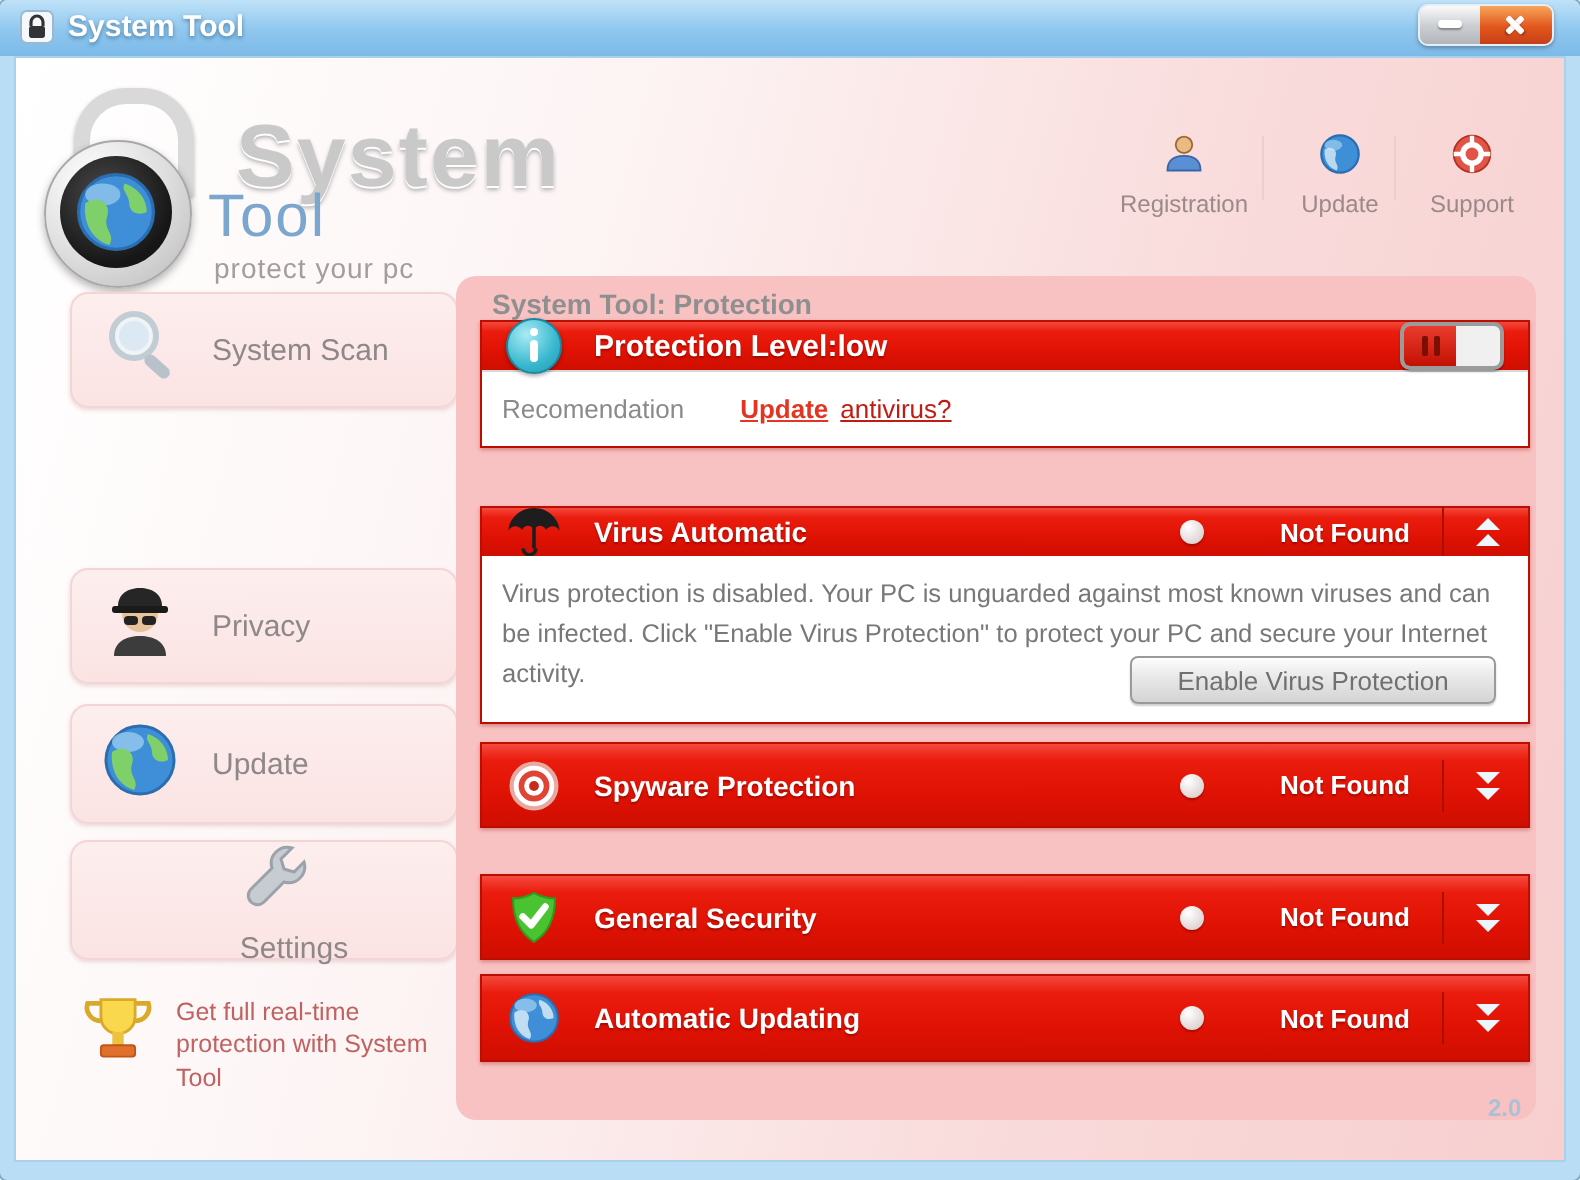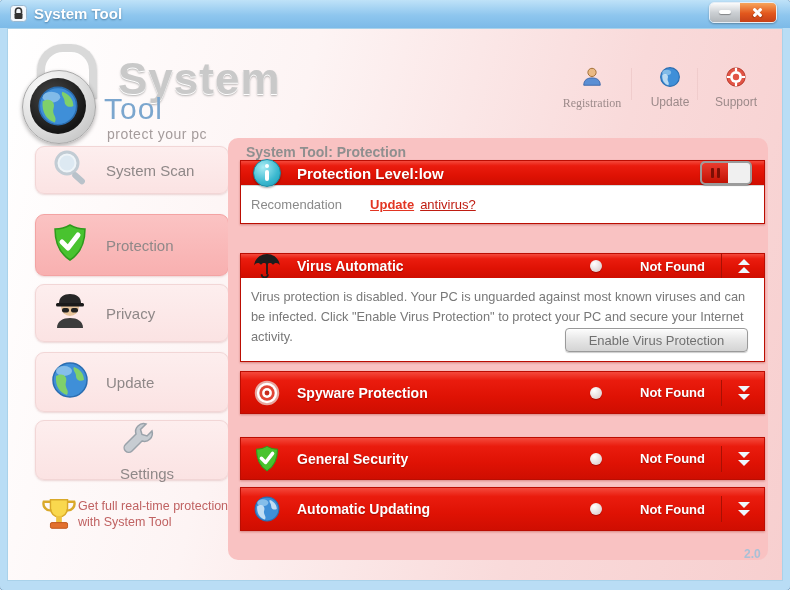--- a/index.html
+++ b/index.html
@@ -44,21 +44,21 @@
   .nav-item{position:absolute;top:66px;width:70px;display:flex;flex-direction:column;align-items:center;
             gap:4px;cursor:pointer;}
   .nav-item span{font-size:12px;color:#9c8a8a;}
   .nav-sep{position:absolute;top:68px;width:1px;height:32px;background:#f0cccc;}
   
   .tab{position:absolute;left:35px;width:194px;border-radius:9px;display:flex;align-items:center;
        padding-left:14px;box-sizing:border-box;background:linear-gradient(#fdeeee,#fbe3e3);
        border:1px solid #f2d6d6;box-shadow:0 1px 2px rgba(190,130,130,.3);cursor:pointer;}
   .tab.sel{background:linear-gradient(#fbc3c3,#f8b0b0);border-color:#f3a3a3;}
   .tab-label{margin-left:16px;font-size:15px;color:#8f8888;}
-  .promo{position:absolute;left:40px;top:494px;width:192px;display:flex;}
+  .promo{position:absolute;left:40px;top:494px;width:192px;display:flex;gap:10px;}
   .promo-text{font-size:12.5px;line-height:1.3;color:#c06262;padding-top:4px;}
   
   .panel{position:absolute;left:228px;top:138px;width:540px;height:422px;background:#f9c2c2;border-radius:10px;}
   .panel-header{position:absolute;left:246px;top:144px;font-size:14px;font-weight:600;color:#8f8f8f;}
   .block{position:absolute;left:240px;width:525px;box-sizing:border-box;border:1px solid #bb0d02;
          background:#fff;box-shadow:0 1px 2px rgba(150,20,10,.35);}
   .red-head{height:24px;display:flex;align-items:center;padding:0 12px 0 10px;box-sizing:border-box;
             background:linear-gradient(180deg,#f4493c 0%,#ea1c0e 20%,#df1204 60%,#cf0e01 100%);cursor:pointer;}
   .sec-icon{width:32px;display:flex;justify-content:center;margin-right:14px;flex:none;}
   .sec-title{font-size:14px;font-weight:bold;color:#fff;text-shadow:0 1px 1px rgba(90,0,0,.45);}
@@ -131,21 +131,21 @@
           <ellipse cx="14" cy="12" rx="8" ry="5" fill="#9ecdf0" opacity="0.7"></ellipse>
           <path d="M6 16 C12 12 18 16 16 22 C14 28 20 30 17 35 C10 33 5 26 6 16 Z" fill="#7fd06a"></path>
           <path d="M24 7 C30 9 34 14 34 20 C30 22 26 20 26 16 C26 12 22 10 24 7 Z" fill="#7fd06a"></path>
         </svg>
     </span>
   </div>
   <div class="brand1">System</div>
   <div class="brand2">Tool</div>
   <div class="tagline">protect your pc</div>
 
-  <div class="nav-item" style="left:557px;font-family:Liberation Serif, serif;">
+  <div class="nav-item" style="left:557px;">
     <span>
       <svg width="22" height="22" viewBox="0 0 24 24">
           <circle cx="12" cy="7" r="4.5" fill="#eab984" stroke="#9c6a30"></circle>
           <path d="M3 21 C3 15 7 13 12 13 C17 13 21 15 21 21 Z" fill="#5b8fd4" stroke="#3a66a8"></path>
         </svg>
     </span>
     <span>Registration</span>
   </div>
   <div class="nav-sep" style="left:631px;"></div>
   <div class="nav-item" style="left:635px;">
@@ -164,38 +164,29 @@
       <svg width="22" height="22" viewBox="0 0 24 24">
           <circle cx="12" cy="12" r="10" fill="#e25546" stroke="#b23022"></circle>
           <path d="M12 2 v4 M12 18 v4 M2 12 h4 M18 12 h4" stroke="#fff" stroke-width="2.4"></path>
           <circle cx="12" cy="12" r="6.5" fill="#fff"></circle>
           <circle cx="12" cy="12" r="3.5" fill="#e25546"></circle>
         </svg>
     </span>
     <span>Support</span>
   </div>
 
-  <div class="tab" style="top:146px;height:48px;">
+  <div class="tab" style="top:146px;height:58px;">
     <span>
       <svg width="40" height="40" viewBox="0 0 40 40">
           <circle cx="17" cy="15" r="11" fill="#eef4f8" stroke="#c2ccd4" stroke-width="3"></circle>
           <circle cx="17" cy="15" r="7.5" fill="#dde9f2"></circle>
           <rect x="25" y="23" width="15" height="6" rx="3" fill="#b9c2ca" transform="rotate(42 25 23)"></rect>
         </svg>
     </span>
     <span class="tab-label">System Scan</span>
-  </div>
-  <div class="tab sel" style="top:214px;height:62px;">
-    <span>
-      <svg width="40" height="40" viewBox="0 0 40 40">
-          <path d="M20 2 C25 5 31 6 35 6 C35 19 31 30 20 37 C9 30 5 19 5 6 C9 6 15 5 20 2 Z" fill="#49c32f" stroke="#2f9a1d" stroke-width="1.5"></path>
-          <path d="M12 19 L18 25 L28 12" fill="none" stroke="#fff" stroke-width="5" stroke-linecap="round" stroke-linejoin="round"></path>
-        </svg>
-    </span>
-    <span class="tab-label">Protection</span>
   </div>
   <div class="tab" style="top:284px;height:58px;">
     <span>
       <svg width="40" height="40" viewBox="0 0 40 40">
           <path d="M7 37 C7 30 13 27 20 27 C27 27 33 30 33 37 Z" fill="#3c3c3c"></path>
           <circle cx="20" cy="16" r="9" fill="#e6c39a"></circle>
           <path d="M9 12 C9 6 14 3 20 3 C26 3 31 6 31 12 L31 14 L9 14 Z" fill="#262626"></path>
           <rect x="6" y="12" width="28" height="3.5" rx="1.5" fill="#1a1a1a"></rect>
           <rect x="12" y="17" width="7" height="4.5" rx="2" fill="#222"></rect>
           <rect x="21" y="17" width="7" height="4.5" rx="2" fill="#222"></rect>

